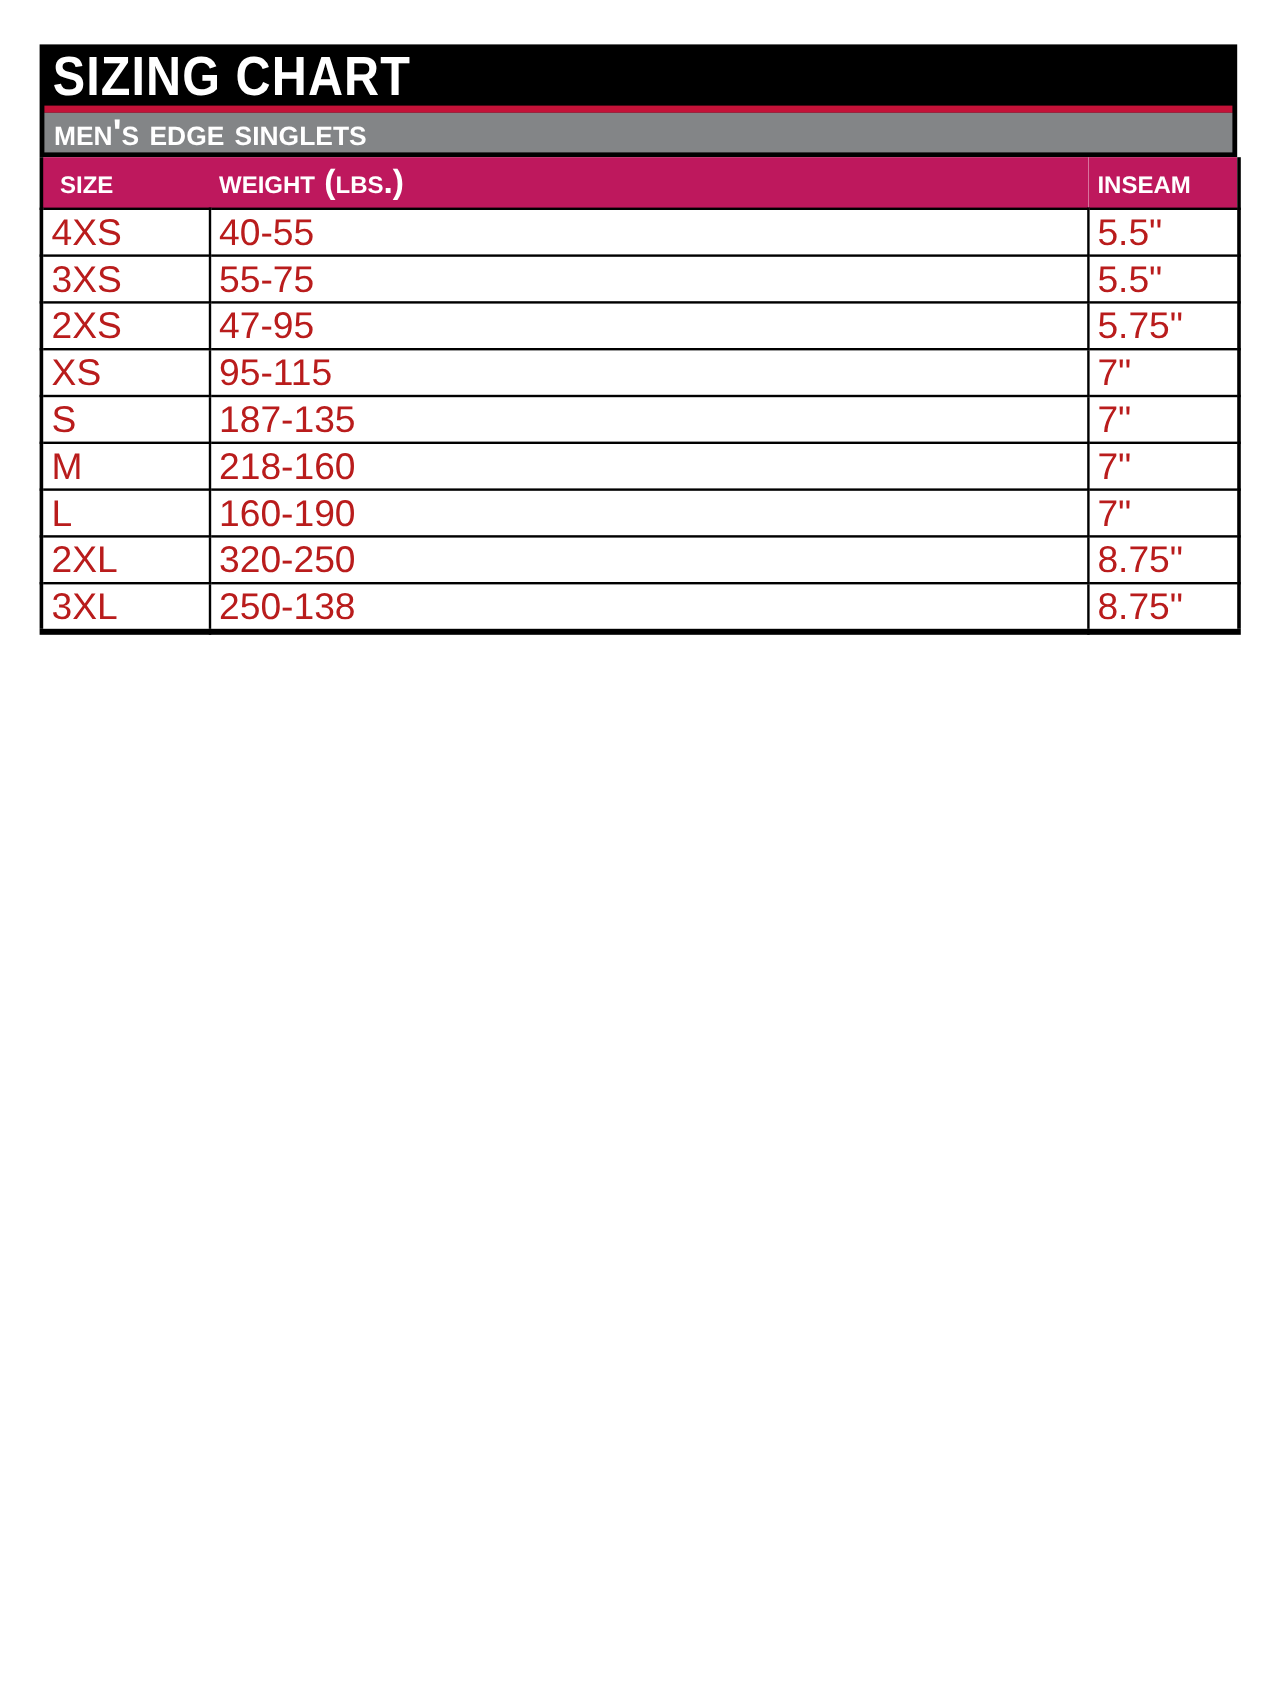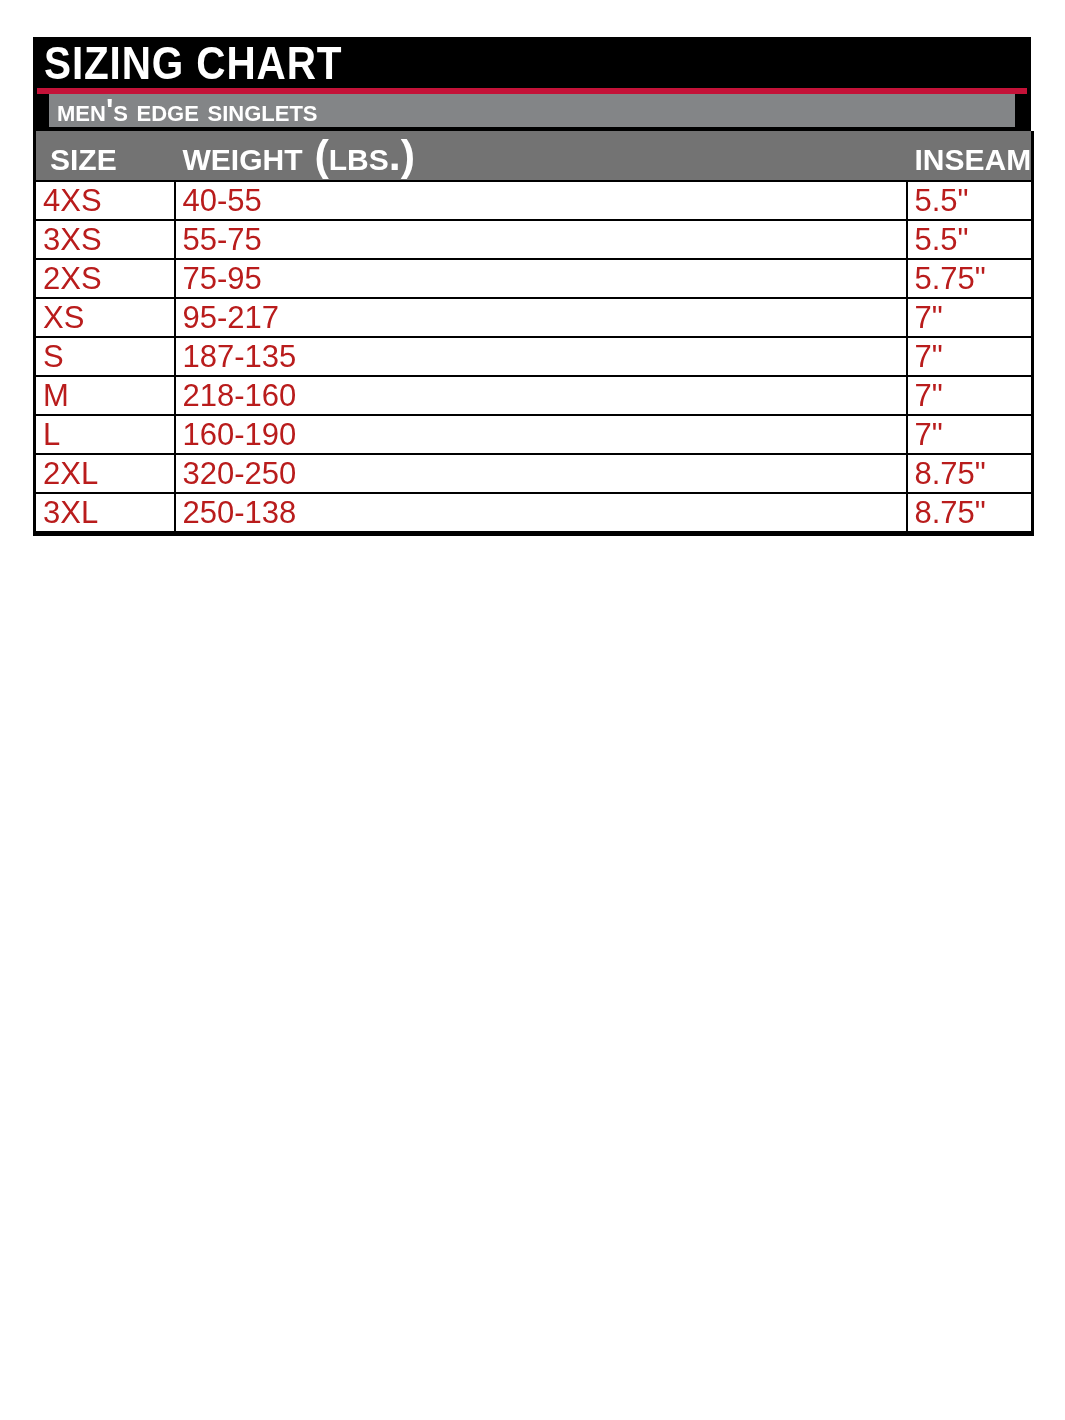--- a/index.html
+++ b/index.html
@@ -43,21 +43,21 @@
     transform-origin: left center;
     white-space: nowrap;
   }
   .red-rule {
     height: 6px;
     margin: 0 4px;
     background: #c41238;
   }
   .subtitle-band {
     height: 33px;
-    margin: 0 16px;
+    margin: 0 4px;
     background: #838587;
     display: flex;
     align-items: center;
     padding-left: 8px;
     overflow: hidden;
   }
   .sc {
     text-transform: lowercase;
     font-variant: small-caps;
   }
@@ -73,26 +73,26 @@
     border-collapse: collapse;
     table-layout: fixed;
     border-left: 3px solid #000000;
     border-right: 3px solid #000000;
     border-bottom: 5px solid #000000;
   }
   col.c-size   { width: 140px; }
   col.c-weight { width: 732px; }
   col.c-inseam { width: 126px; }
   thead th {
-    background: #737373;
+    background: #be185d;
     color: #ffffff;
     height: 42px;
     text-align: left;
     vertical-align: middle;
-    font-size: 43px;
+    font-size: 28px;
     font-weight: 700;
     padding: 0 0 0 8px;
     border: 0;
     white-space: nowrap;
     overflow: hidden;
   }
   thead th.first { padding-left: 14px; }
   tbody td {
     border: 2px solid #000000;
     background: #ffffff;
@@ -142,26 +142,26 @@
           <td>40-55</td>
           <td>5.5"</td>
         </tr>
         <tr>
           <td>3XS</td>
           <td>55-75</td>
           <td>5.5"</td>
         </tr>
         <tr>
           <td>2XS</td>
-          <td>75-95</td>
+          <td>47-95</td>
           <td>5.75"</td>
         </tr>
         <tr>
           <td>XS</td>
-          <td>95-217</td>
+          <td>95-115</td>
           <td>7"</td>
         </tr>
         <tr>
           <td>S</td>
           <td>187-135</td>
           <td>7"</td>
         </tr>
         <tr>
           <td>M</td>
           <td>218-160</td>

